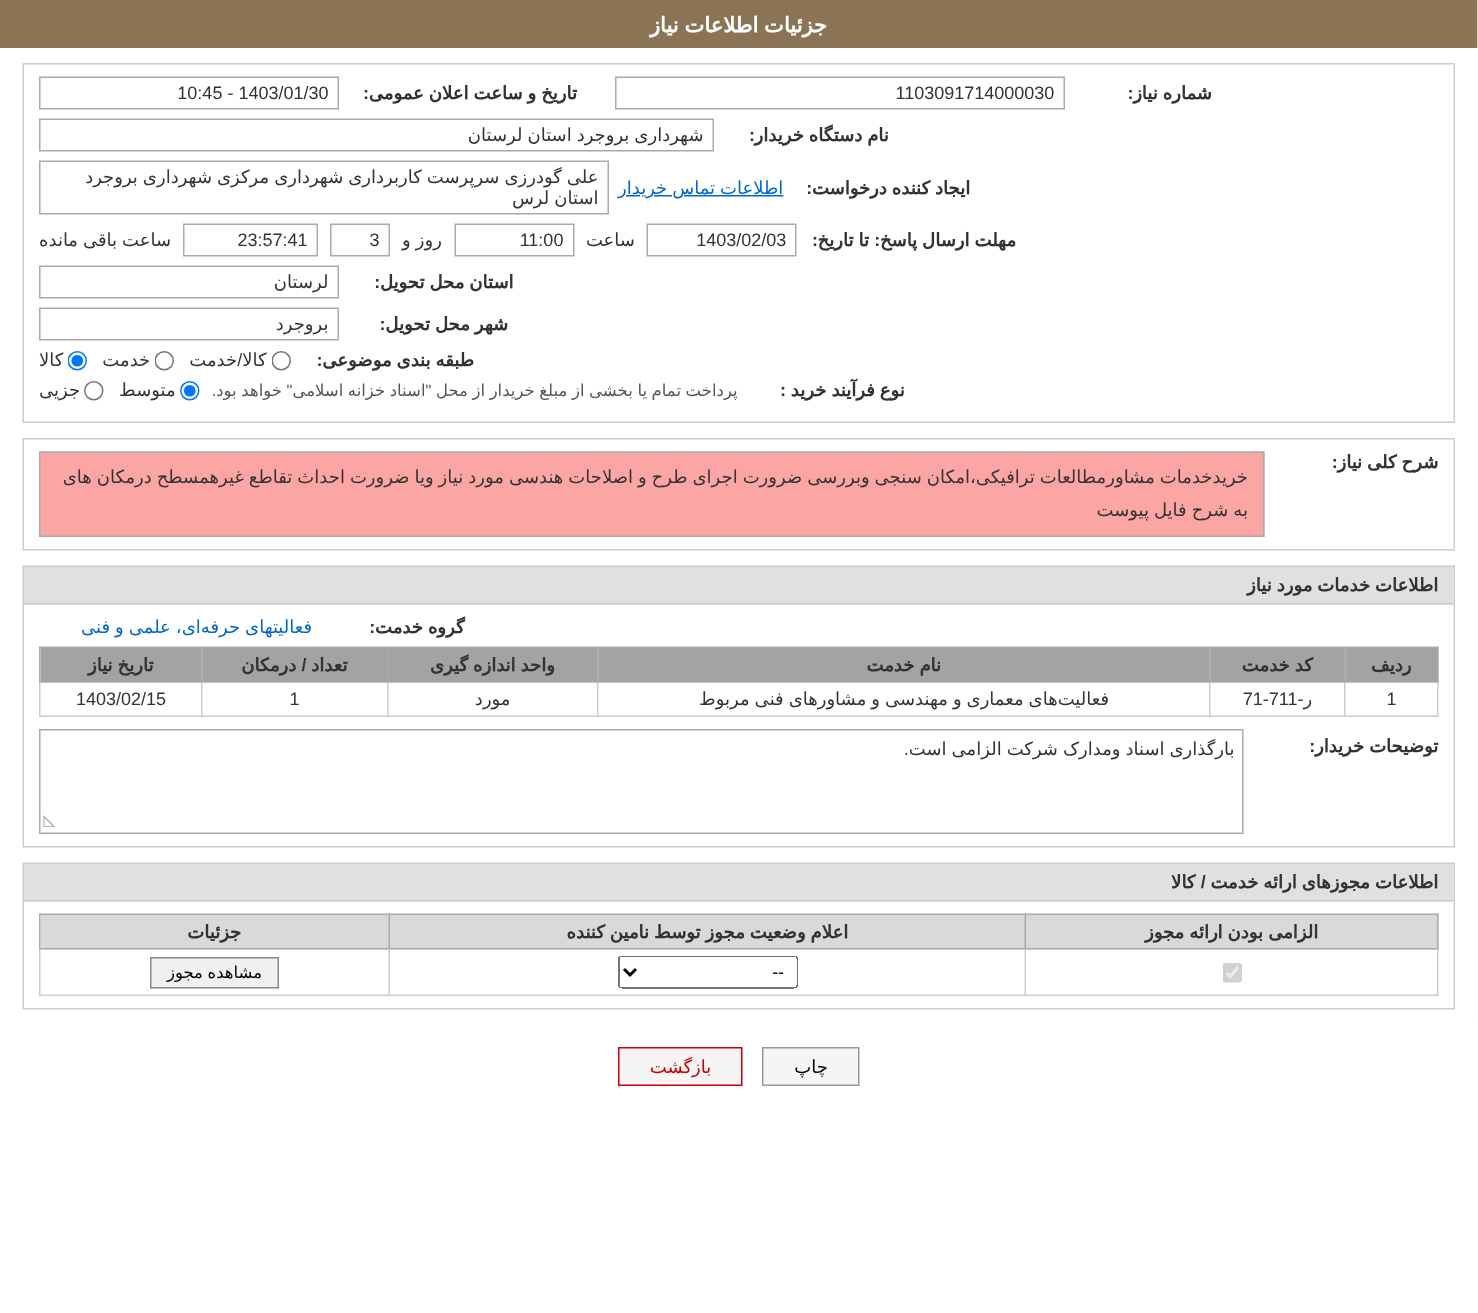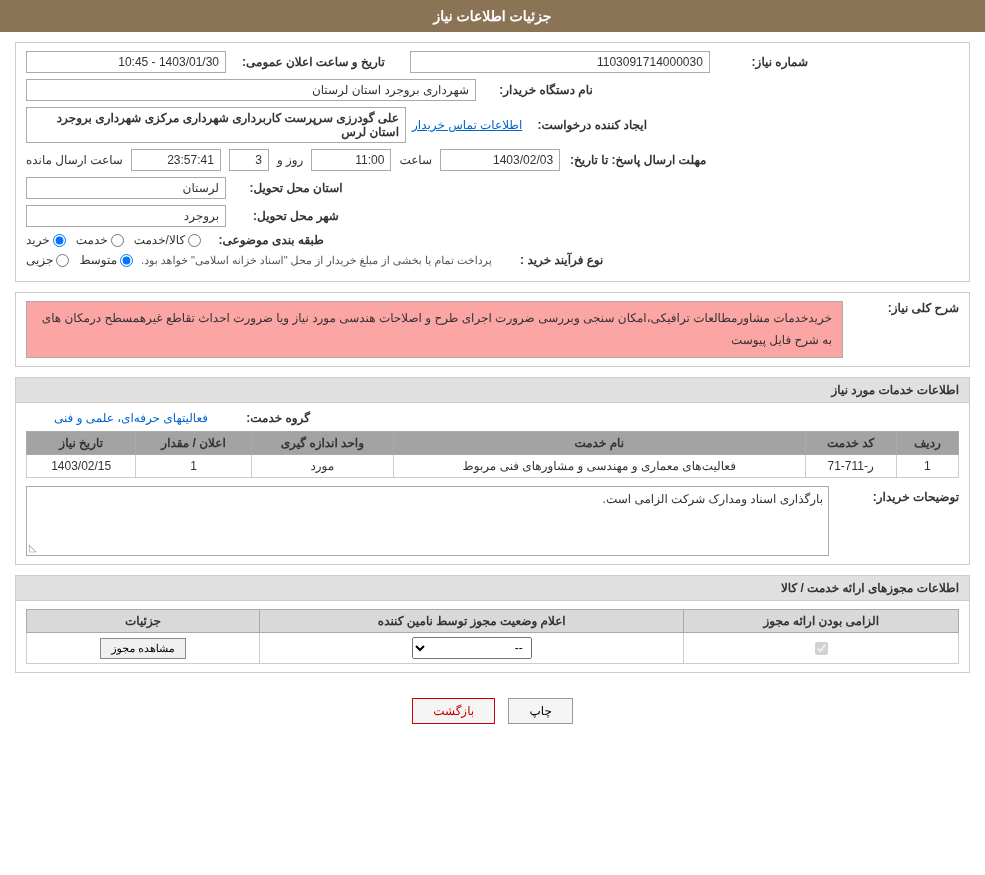--- a/index.html
+++ b/index.html
@@ -55,21 +55,21 @@
       min-height: 22px;
       text-align: right;
     }
     .wide-input {
       width: 300px;
     }
     .medium-input {
       width: 200px;
     }
     .narrow-input {
-      width: 120px;
+      width: 100px;
     }
     .inline-group {
       display: flex;
       align-items: center;
       gap: 6px;
     }
     .radio-group {
       display: flex;
       align-items: center;
       gap: 10px;
@@ -244,34 +244,34 @@
 
         <div class="form-row">
           <div class="form-label">نام دستگاه خریدار:</div>
           <div class="form-value" style="width:450px;">شهرداری بروجرد استان لرستان</div>
         </div>
 
         <div class="form-row">
           <div class="form-label">ایجاد کننده درخواست:</div>
           <div style="display:flex;align-items:center;gap:6px;">
             <span class="link-blue">اطلاعات تماس خریدار</span>
-            <div class="form-value" style="width:380px;font-weight:bold;">علی گودرزی سرپرست کاربرداری شهرداری مرکزی شهرداری بروجرد استان لرس</div>
+            <div class="form-value" style="width:380px;">علی گودرزی سرپرست کاربرداری شهرداری مرکزی شهرداری بروجرد استان لرس</div>
           </div>
         </div>
 
         <div class="form-row">
           <div class="form-label">مهلت ارسال پاسخ: تا تاریخ:</div>
           <div class="date-inline">
             <div class="form-value narrow-input">1403/02/03</div>
             <span class="inline-label">ساعت</span>
             <div class="form-value" style="width:80px;">11:00</div>
             <span class="inline-label">روز و</span>
             <div class="form-value" style="width:40px;">3</div>
             <div class="form-value" style="width:90px;">23:57:41</div>
-            <span class="inline-label">ساعت ارسال مانده</span>
+            <span class="inline-label">ساعت باقی مانده</span>
           </div>
         </div>
 
         <div class="form-row">
           <div class="form-label">استان محل تحویل:</div>
           <div class="form-value medium-input">لرستان</div>
         </div>
 
         <div class="form-row">
           <div class="form-label">شهر محل تحویل:</div>
@@ -284,21 +284,21 @@
             <div class="radio-item">
               <input type="radio" name="category" style="">
               <span>کالا/خدمت</span>
             </div>
             <div class="radio-item">
               <input type="radio" name="category" style="">
               <span>خدمت</span>
             </div>
             <div class="radio-item">
               <input type="radio" name="category" checked="" style="">
-              <span>خرید</span>
+              <span>کالا</span>
             </div>
           </div>
         </div>
 
         <div class="form-row">
           <div class="form-label">نوع فرآیند خرید :</div>
           <div style="display:flex;align-items:center;gap:8px;flex-wrap:wrap;">
             <span style="color:#555;font-size:11px;">پرداخت تمام یا بخشی از مبلغ خریدار از محل "اسناد خزانه اسلامی" خواهد بود.</span>
             <div class="radio-group">
               <div class="radio-item">
@@ -334,21 +334,21 @@
         </div>
 
         <div class="table-section">
           <table class="data-table">
             <thead>
               <tr>
                 <th>ردیف</th>
                 <th>کد خدمت</th>
                 <th>نام خدمت</th>
                 <th>واحد اندازه گیری</th>
-                <th>اعلان / مقدار</th>
+                <th>تعداد / درمکان</th>
                 <th>تاریخ نیاز</th>
               </tr>
             </thead>
             <tbody id="services-table-body">
             <tr>
       <td>1</td>
       <td>ر-711-71</td>
       <td>فعالیت‌های معماری و مهندسی و مشاورهای فنی مربوط</td>
       <td>مورد</td>
       <td>1</td>

